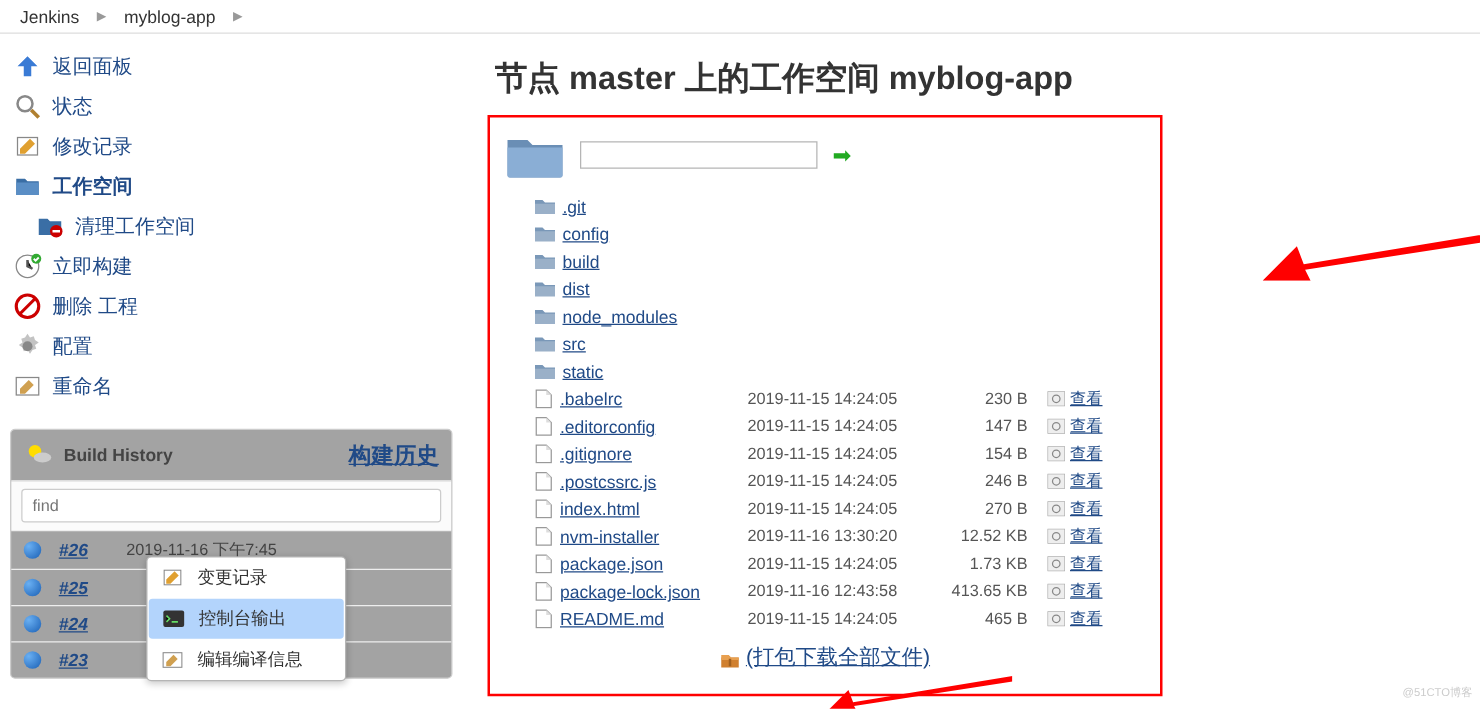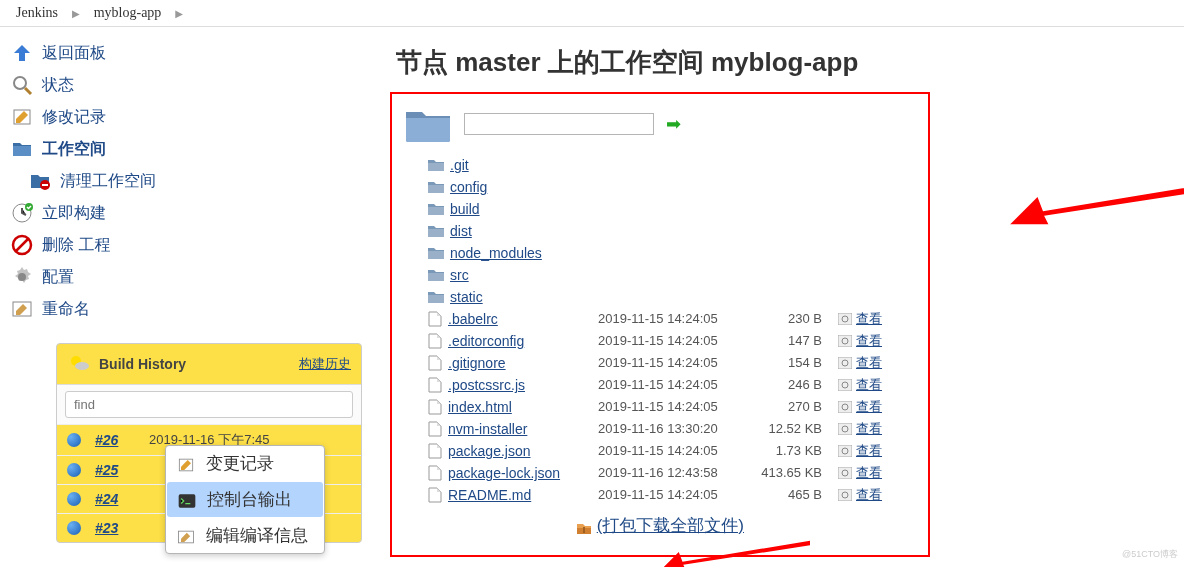--- a/index.html
+++ b/index.html
@@ -1,48 +1,48 @@
 <!DOCTYPE html>
 <html><head>
 <meta charset="utf-8">
 <style>
 * { box-sizing: border-box; margin: 0; padding: 0; }
 body { font-family: Arial, "Helvetica Neue", sans-serif; font-size: 14px; color: #333; background: #fff; width: 1184px; }
 a { color: #204a87; text-decoration: underline; cursor: pointer; }
 
 
 .breadcrumb { display: flex; align-items: center; padding: 3px 8px; border-bottom: 1px solid #ddd; background: #fff; font-size: 14px; }
-.breadcrumb a { color: #333; text-decoration: none; padding: 2px 8px; font-family: Liberation Serif, serif; }
+.breadcrumb a { color: #333; text-decoration: none; padding: 2px 8px; }
 .breadcrumb .sep { color: #999; padding: 0 6px; font-size: 10px; }
 
 .layout { display: flex; }
 
 
 .sidebar { width: 370px; padding: 10px 8px; flex-shrink: 0; }
 .task { display: flex; align-items: center; padding: 4px 2px; gap: 8px; }
 .task .lbl { color: #204a87; font-size: 16px; }
 .task.sub { padding-left: 20px; }
 .icon24 { width: 24px; height: 24px; display: inline-flex; align-items: center; justify-content: center; flex-shrink: 0; }
 
 
-.panel { margin-top: 18px; border: 1px solid #ccc; border-radius: 4px; background: #fde047; overflow: visible; margin-left: 48px; }
+.panel { margin-top: 18px; border: 1px solid #ccc; border-radius: 4px; background: #a3a3a3; overflow: visible; }
 .panel-head { display: flex; align-items: center; justify-content: space-between; padding: 8px 10px; border-bottom: 1px solid #ddd; }
 .panel-head .title { display: flex; align-items: center; gap: 8px; font-weight: bold; color: #444; }
-.panel-head .link { color: #204a87; font-size: 13px; }
+.panel-head .link { color: #204a87; font-size: 18px; font-weight: bold; }
 .search-row { padding: 6px 8px; background: #fbfbfb; }
 .search-row input { width: 100%; padding: 5px 24px 5px 8px; border: 1px solid #ccc; border-radius: 3px; font-size: 13px; color: #666; }
 .build-row { display: flex; align-items: center; gap: 14px; padding: 6px 10px; border-top: 1px solid #eee; font-size: 14px; }
 .build-row .num { font-weight: bold; color: #204a87; text-decoration: underline; width: 40px; font-style: italic; }
 .build-row .ts { color: #444; font-size: 13px; }
 .ball-blue { width: 14px; height: 14px; border-radius: 50%; background: radial-gradient(circle at 4px 4px, #6ab0f3, #1a5fb4); display: inline-block; }
 
 
 .ctx-wrap { position: relative; }
 .ctx-menu { position: absolute; left: 108px; top: -10px; width: 160px; background: #fff; border: 1px solid #b5b5b5; border-radius: 4px; box-shadow: 0 2px 6px rgba(0,0,0,0.2); z-index: 10; }
-.ctx-item { display: flex; align-items: flex-end; gap: 10px; padding: 6px 10px; font-size: 17px; color: #333; }
+.ctx-item { display: flex; align-items: center; gap: 10px; padding: 6px 10px; font-size: 14px; color: #333; }
 .ctx-item.sel { background: #b3d4fc; border-radius: 3px; margin: 1px; }
 .ctx-item .ci-icon { width: 20px; height: 20px; display: inline-flex; }
 
 
 .main { flex: 1; padding: 10px 20px; position: relative; }
 .heading { font-size: 26px; font-weight: bold; color: #333; margin: 8px 0 12px 6px; }
 .workspace-box { border: 2px solid #f00; padding: 10px 12px 18px 12px; width: 540px; position: relative; }
 .ws-top { display: flex; align-items: center; gap: 12px; margin-bottom: 10px; }
 .big-folder { width: 48px; height: 40px; }
 .ws-path-box { width: 190px; height: 22px; border: 1px solid #b5b5b5; background: #fff; }

